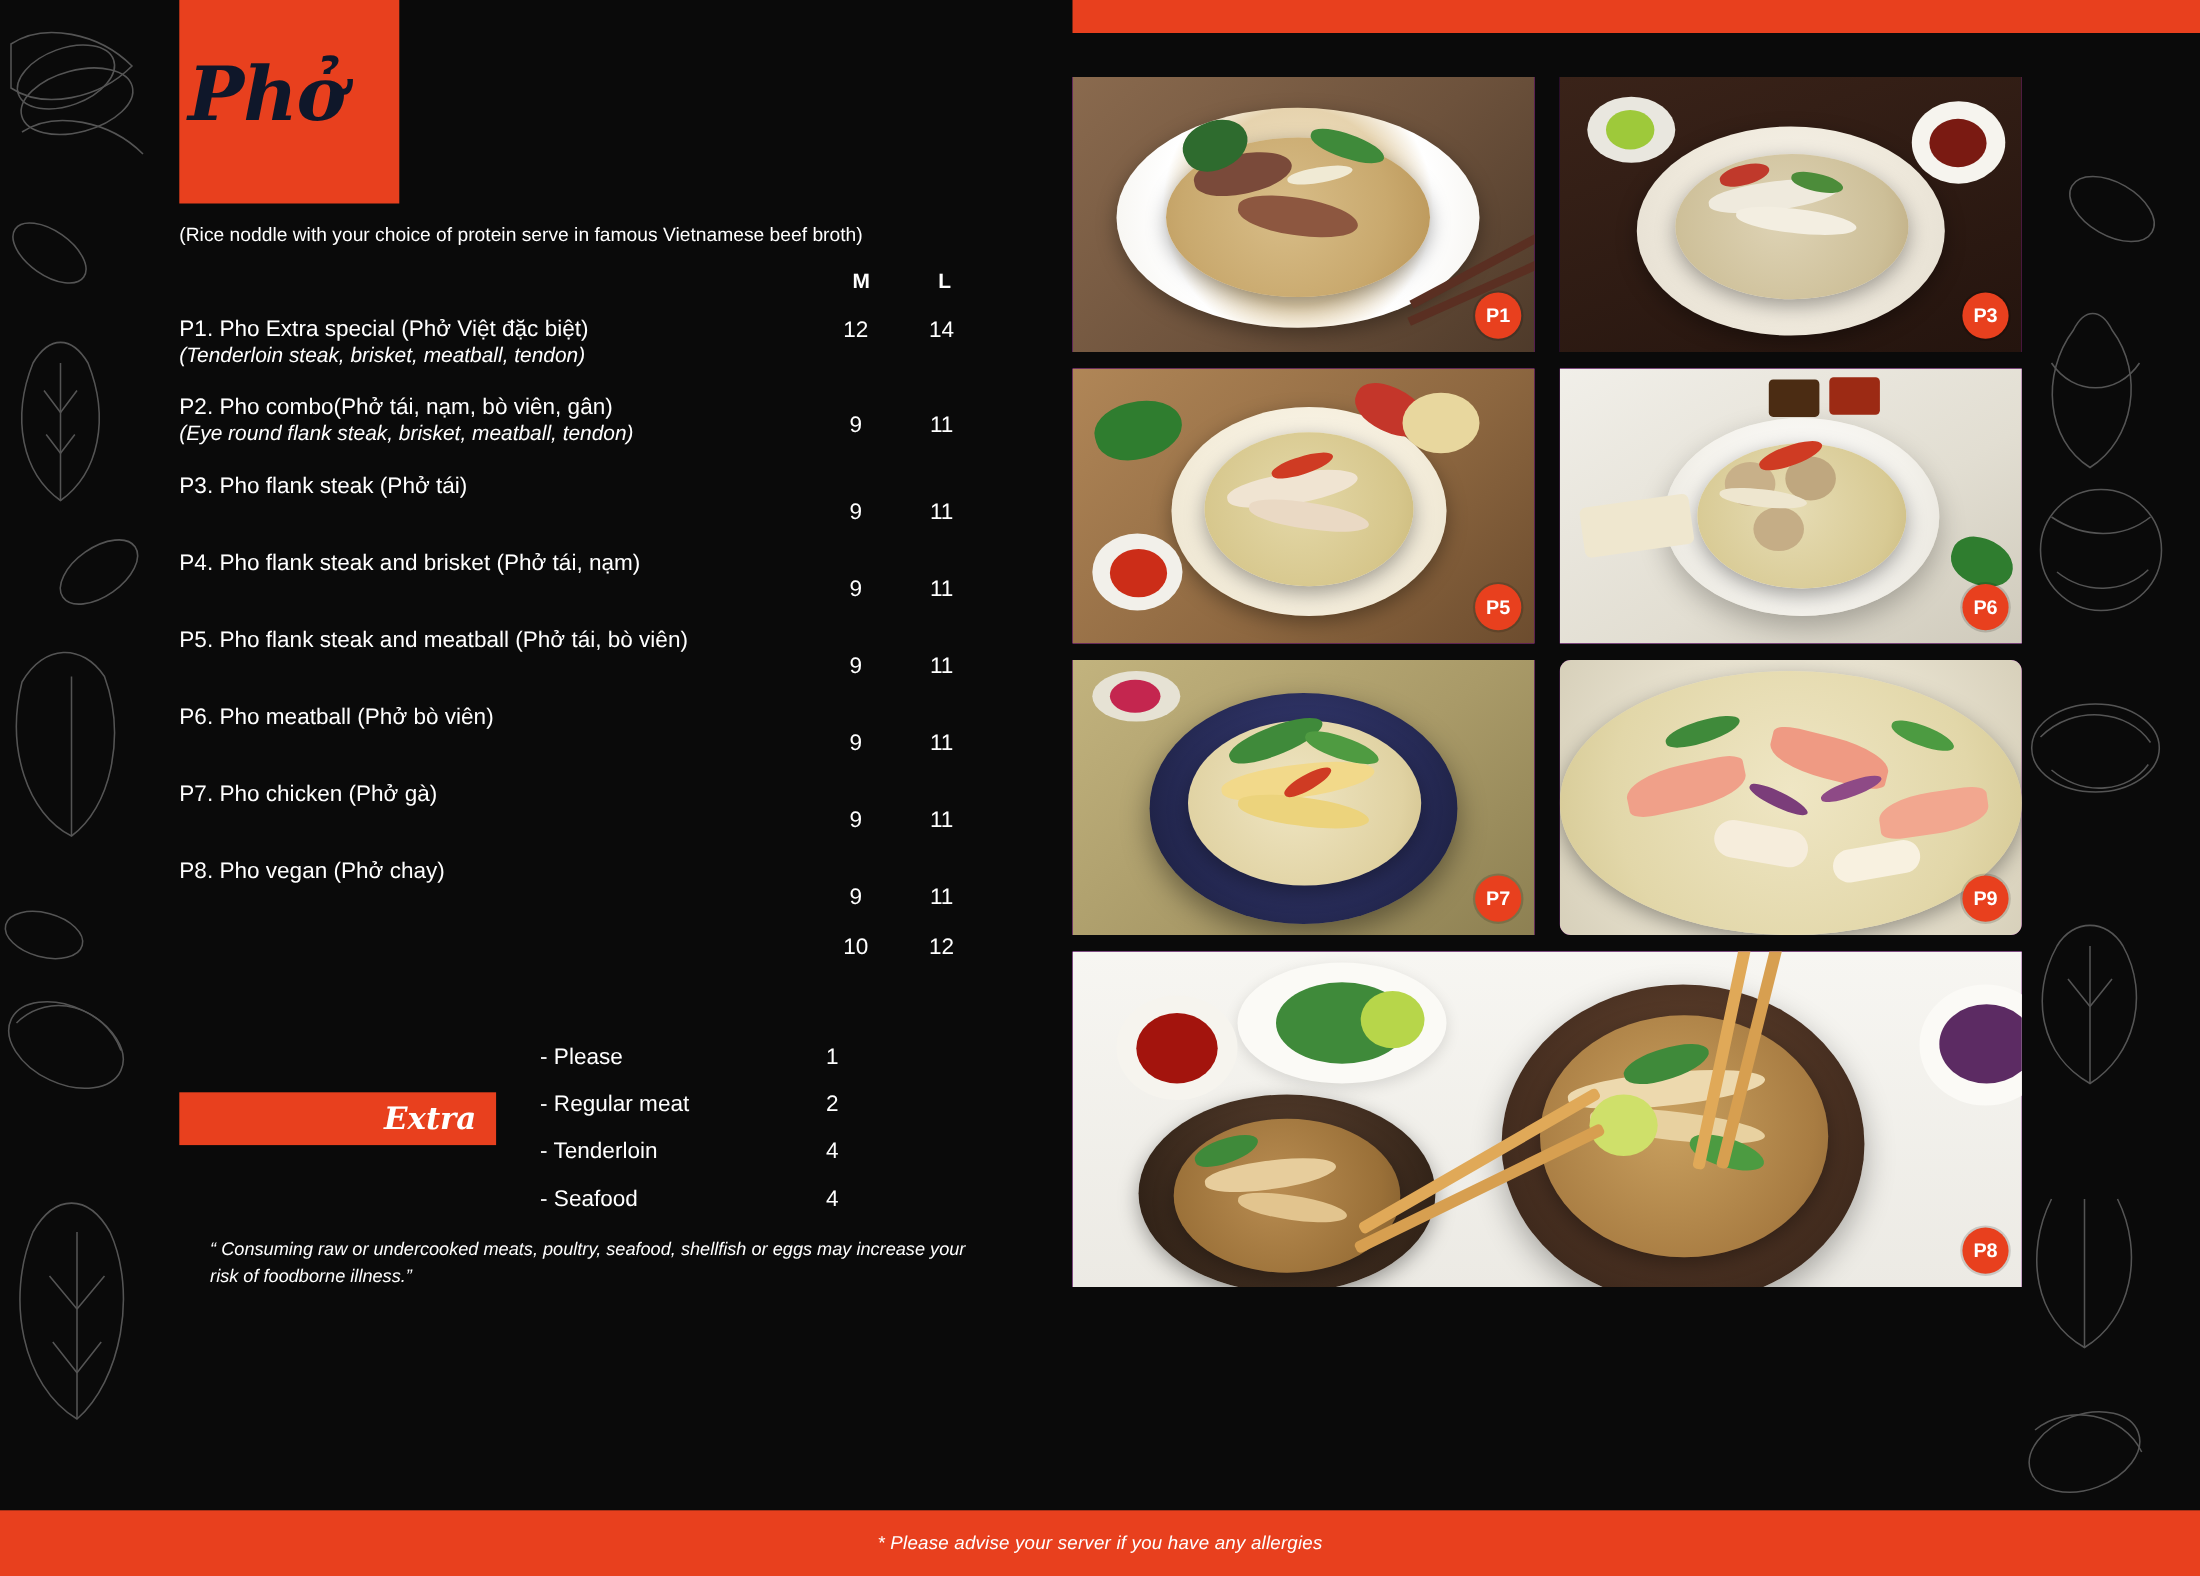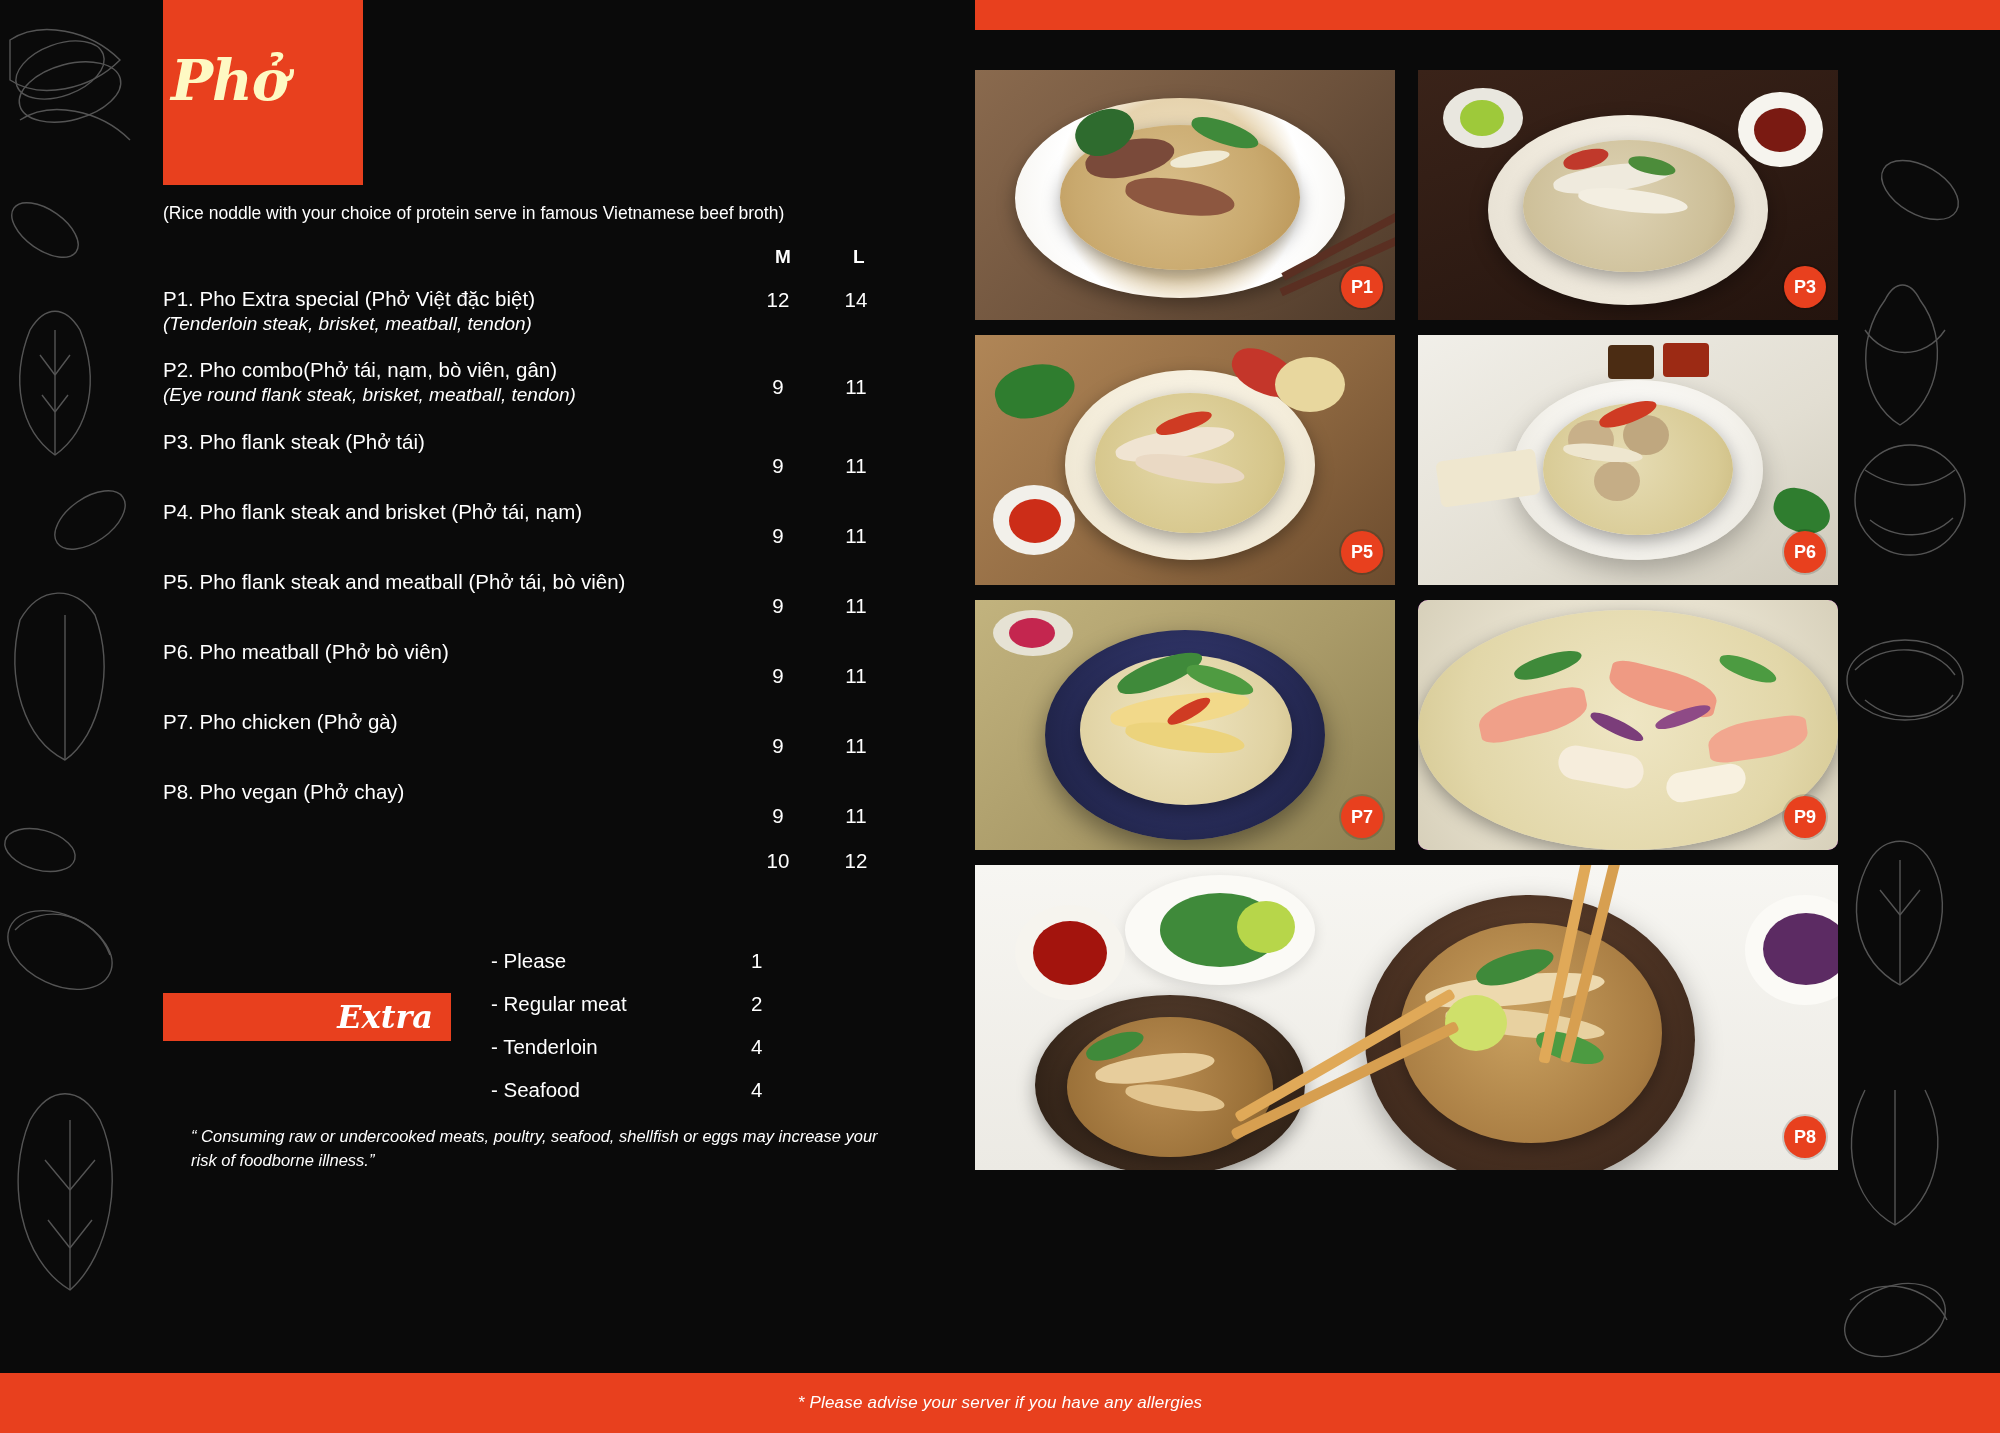--- a/index.html
+++ b/index.html
@@ -56,25 +56,25 @@
   }
   .logo-block {
     position: relative;
     width: 200px; height: 185px;
     background: #e8401e;
     margin-left: 0;
   }
   .logo-block .logo-text {
     position: absolute;
     left: 8px; top: 52px;
-    color: #fef9c3;
+    color: #0f172a;
     font-family: "DejaVu Serif", serif;
     font-style: italic;
     font-weight: 700;
-    font-size: 56px;
+    font-size: 68px;
     line-height: 1;
     white-space: nowrap;
     letter-spacing: -1px;
   }
   .subtitle {
     color: #ffffff;
     font-size: 17.5px;
     margin-top: 18px;
     white-space: nowrap;
   }
@@ -130,21 +130,21 @@
   }
   .extra-label {
     position: absolute;
     left: 0; top: 52px;
     width: 288px; height: 48px;
     background: #e8401e;
     color: #ffffff;
     font-family: "DejaVu Serif", serif;
     font-style: italic;
     font-weight: 700;
-    font-size: 32px;
+    font-size: 28px;
     display: flex;
     align-items: center;
     justify-content: flex-end;
     padding-right: 18px;
   }
   .extra-list {
     position: absolute;
     left: 328px; top: 8px;
     width: 380px;
   }

